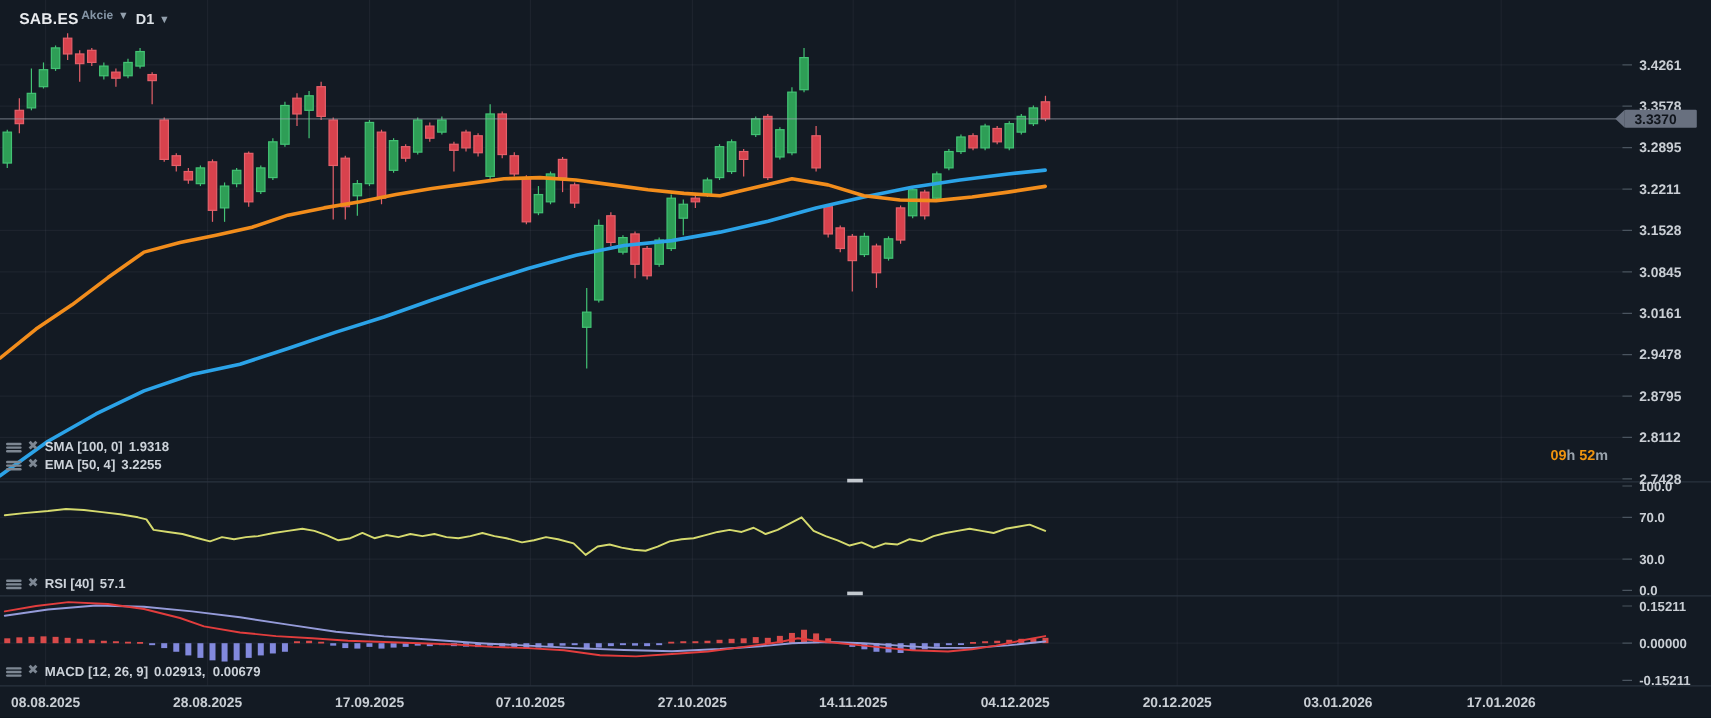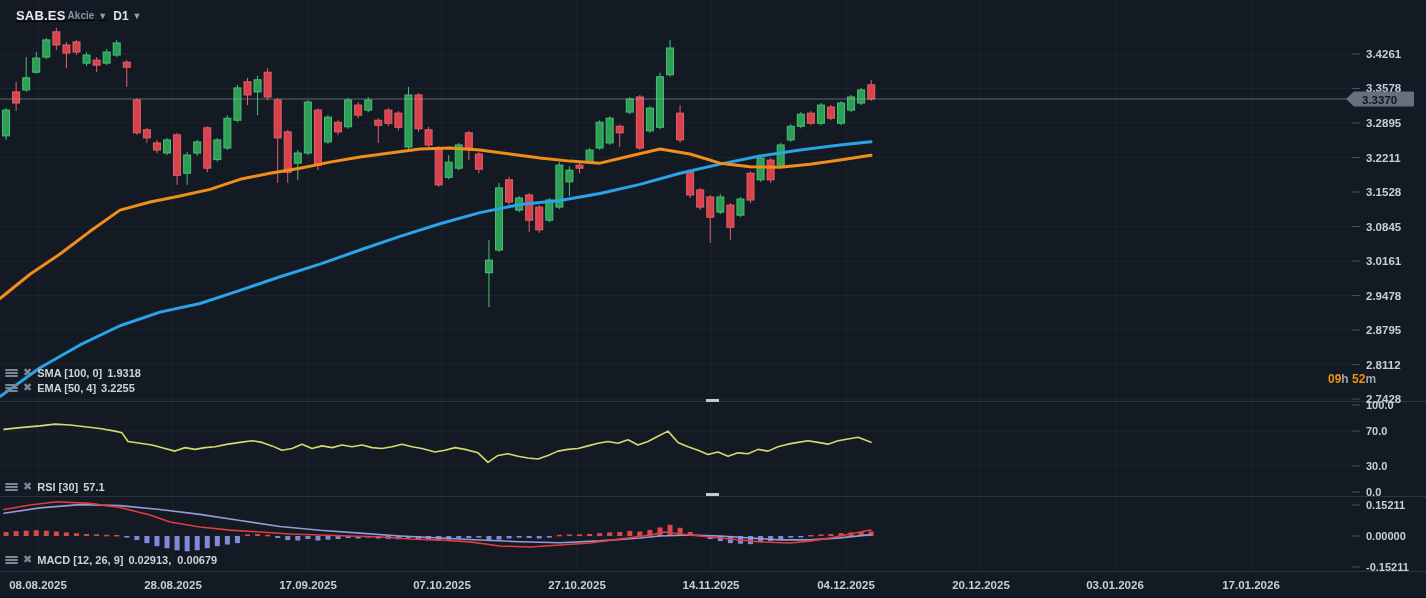--- a/index.html
+++ b/index.html
@@ -11,21 +11,21 @@
   .sym{font-size:13px;font-weight:700;color:#e9ebee;letter-spacing:.2px;}
   .symtype{font-size:10px;font-weight:700;color:#8494a4;margin-left:2px;}
   .chev{color:#93a0ad;font-size:9px;margin-left:4px;}
   .tf{font-size:12px;font-weight:700;color:#dde2e7;}
   .legend-row{position:absolute;display:flex;align-items:center;gap:5px;height:13px;}
   .legend-row .txt{font-size:11px;font-weight:700;color:#ccd2d9;white-space:pre;}
   .mini-btn{width:13px;height:11px;display:flex;flex-direction:column;justify-content:center;
             gap:1px;cursor:pointer;}
   .mini-btn i{display:block;height:2px;background:#7d8793;border-radius:1px;}
   .x-btn{color:#7d8793;font-size:11px;font-weight:700;line-height:11px;cursor:pointer;}
-  #countdown{left:1328px;top:372px;font-size:12px;font-weight:700;}
+  #countdown{left:1292px;top:372px;font-size:12px;font-weight:700;}
   #countdown .num{color:#ef930f;}
   #countdown .unit{color:#9aa3ac;}
   .hit{position:absolute;background:transparent;}
 </style>
 </head>
 <body>
 <div id="app">
 
   <svg id="chart-svg" width="1426" height="598">
       <rect x="0" y="0" width="1426" height="598" fill="#131a23"></rect>
@@ -373,21 +373,21 @@
       <text x="442" y="589" fill="#c9ced4" font-size="11.5" font-weight="700" font-family="&quot;Liberation Sans&quot;,&quot;DejaVu Sans&quot;,sans-serif" text-anchor="middle">07.10.2025</text>
       <text x="577" y="589" fill="#c9ced4" font-size="11.5" font-weight="700" font-family="&quot;Liberation Sans&quot;,&quot;DejaVu Sans&quot;,sans-serif" text-anchor="middle">27.10.2025</text>
       <text x="711" y="589" fill="#c9ced4" font-size="11.5" font-weight="700" font-family="&quot;Liberation Sans&quot;,&quot;DejaVu Sans&quot;,sans-serif" text-anchor="middle">14.11.2025</text>
       <text x="846" y="589" fill="#c9ced4" font-size="11.5" font-weight="700" font-family="&quot;Liberation Sans&quot;,&quot;DejaVu Sans&quot;,sans-serif" text-anchor="middle">04.12.2025</text>
       <text x="981" y="589" fill="#c9ced4" font-size="11.5" font-weight="700" font-family="&quot;Liberation Sans&quot;,&quot;DejaVu Sans&quot;,sans-serif" text-anchor="middle">20.12.2025</text>
       <text x="1115" y="589" fill="#c9ced4" font-size="11.5" font-weight="700" font-family="&quot;Liberation Sans&quot;,&quot;DejaVu Sans&quot;,sans-serif" text-anchor="middle">03.01.2026</text>
       <text x="1251" y="589" fill="#c9ced4" font-size="11.5" font-weight="700" font-family="&quot;Liberation Sans&quot;,&quot;DejaVu Sans&quot;,sans-serif" text-anchor="middle">17.01.2026</text>
     </svg>
 
   <div id="header" class="overlay">
-    <span style="display:flex;align-items:center;cursor:pointer;text-decoration:underline;">
+    <span style="display:flex;align-items:flex-start;cursor:pointer;">
       <span class="sym">SAB.ES</span>
       <span class="symtype">Akcie</span>
       <span class="chev">▼</span>
     </span>
     <span style="display:flex;align-items:center;cursor:pointer;">
       <span class="tf">D1</span>
       <span class="chev">▼</span>
     </span>
   </div>
 
@@ -411,21 +411,21 @@
     <span class="txt">EMA [50, 4]</span>
     <span class="txt">3.2255</span>
   </div>
   <div class="legend-row" style="left:5px;top:480px;">
     <span class="mini-btn">
         <i></i>
         <i></i>
         <i></i>
       </span>
     <span class="x-btn">✖</span>
-    <span class="txt">RSI [30]</span>
+    <span class="txt">RSI [40]</span>
     <span class="txt">57.1</span>
   </div>
   <div class="legend-row" style="left:5px;top:553px;">
     <span class="mini-btn">
         <i></i>
         <i></i>
         <i></i>
       </span>
     <span class="x-btn">✖</span>
     <span class="txt">MACD [12, 26, 9]</span>

